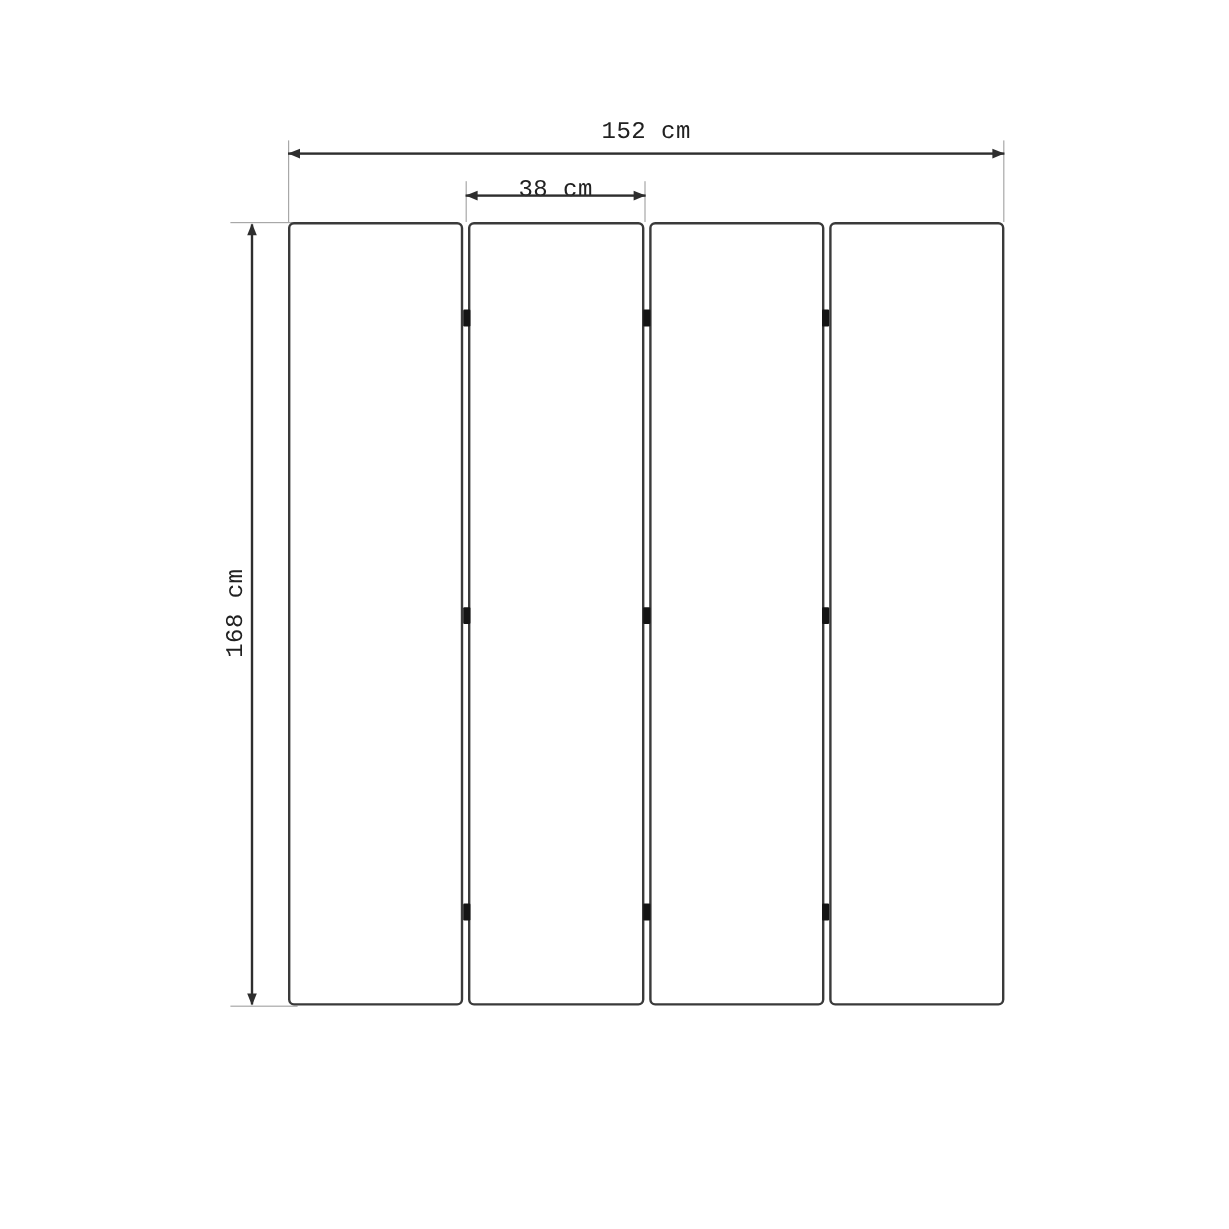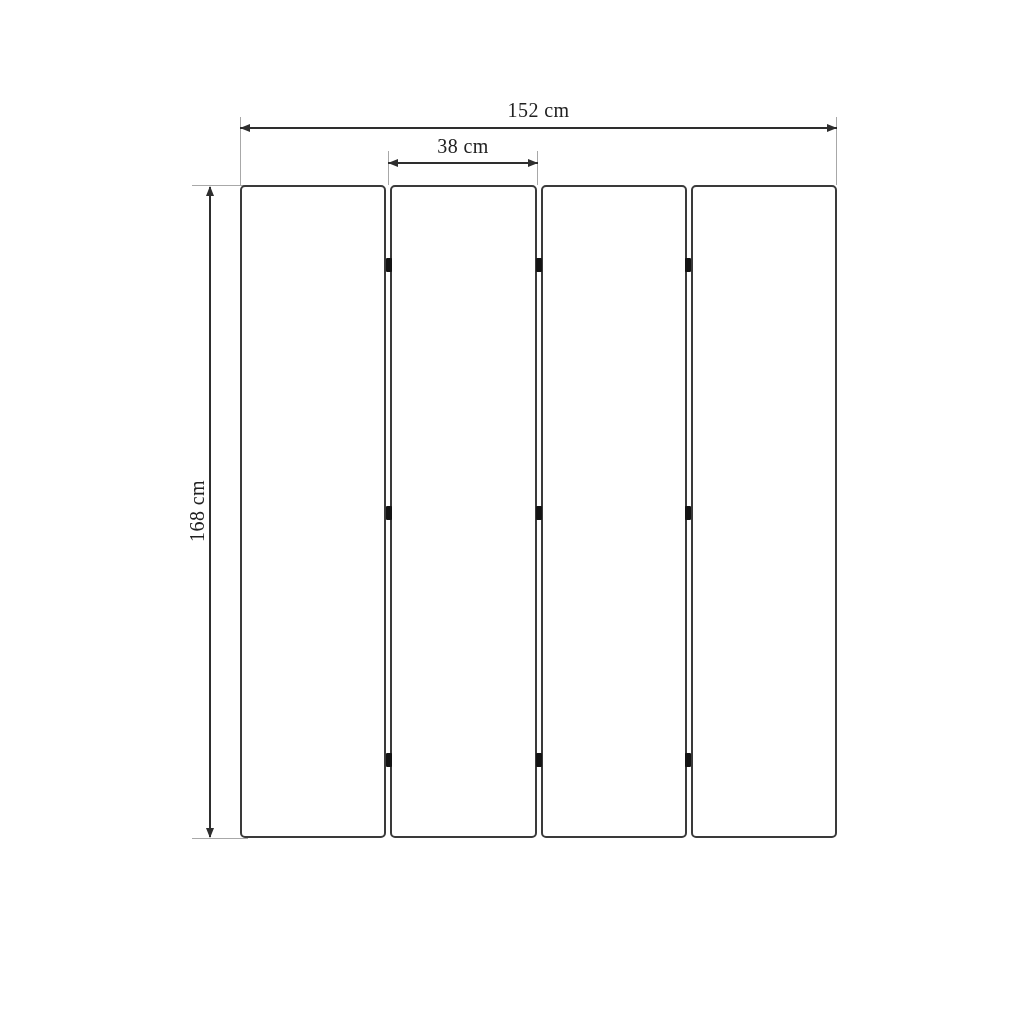--- a/index.html
+++ b/index.html
@@ -8,21 +8,21 @@
     --dimension_line:#2e2e2e;
     --extension_line:#a8a8a8;
     --hinge:#141414;
     --text:#212121;
   }
   html,body{margin:0;padding:0;background:#fff;}
   .canvas{
     position:relative;
     width:1024px;height:1024px;
     background:var(--background);
-    font-family:Liberation Serif, serif;
+    font-family:Liberation Mono, monospace;
     overflow:hidden;
   }
   .ext{position:absolute;background:var(--extension_line);}
   .dimline{position:absolute;background:var(--dimension_line);}
   .dim-label{
     position:absolute;
     color:var(--text);
     font-size:20px;
     letter-spacing:0.4px;
     text-align:center;
@@ -55,21 +55,21 @@
   }
   
   .lbl-width-total{left:240px;top:99px;width:597px;}
   .line-width-total{left:240px;top:127px;width:597px;height:2px;}
   .arr-w-left{left:240px;top:124px;}
   .arr-w-right{left:827px;top:124px;}
   .ext-w-left{left:240px;top:117px;width:1px;height:68px;}
   .ext-w-right{left:836px;top:117px;width:1px;height:68px;}
 
   
-  .lbl-panel-width{left:388px;top:135px;width:150px;}
+  .lbl-panel-width{left:388px;top:147px;width:150px;}
   .line-panel-width{left:388px;top:162px;width:150px;height:2px;}
   .arr-p-left{left:388px;top:159px;}
   .arr-p-right{left:528px;top:159px;}
   .ext-p-left{left:388px;top:151px;width:1px;height:34px;}
   .ext-p-right{left:537px;top:151px;width:1px;height:34px;}
 
   
   .lbl-height{left:197px;top:511px;transform:translate(-50%,-50%) rotate(-90deg);}
   .line-height{left:209px;top:187px;width:2px;height:650px;}
   .arr-h-up{left:206px;top:186px;}

